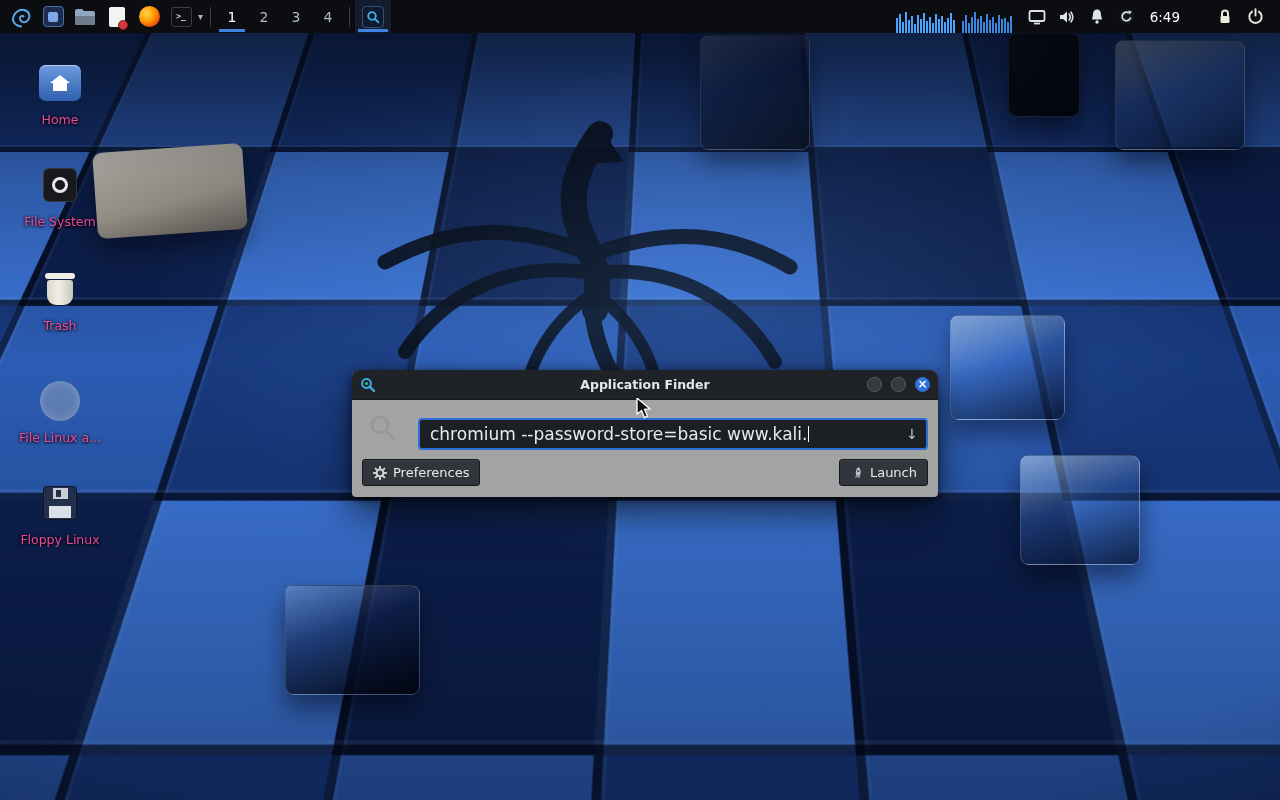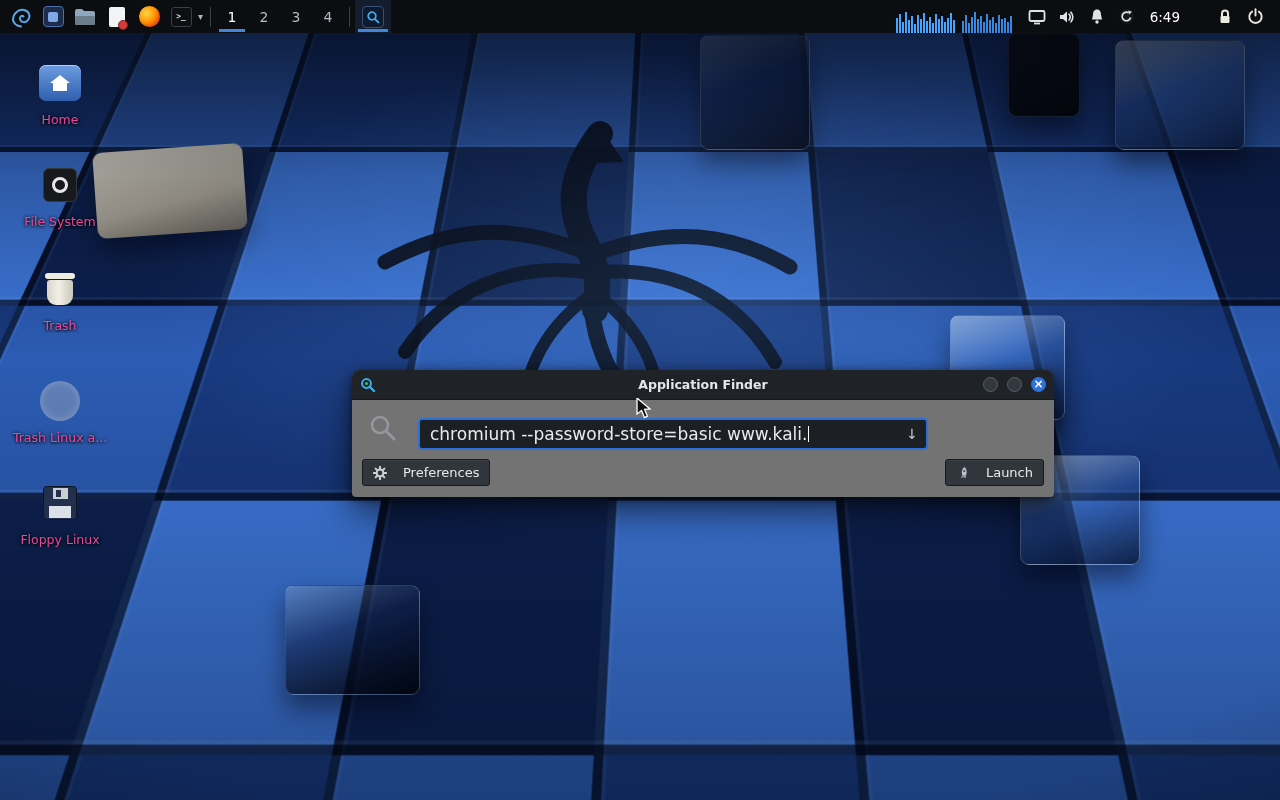--- a/index.html
+++ b/index.html
@@ -88,43 +88,43 @@
                     background:linear-gradient(90deg,#d9d5cb,#f2efe7 45%,#c9c5ba); }
   .art-ghost { width:40px; height:40px; border-radius:50%; background:rgba(165,175,185,.42);
                box-shadow:inset 0 0 8px rgba(255,255,255,.25); }
   .art-floppy { width:34px; height:34px; border-radius:4px; background:#222f4d; position:relative;
                 border:1px solid #0d1526; }
   .art-floppy .slider { position:absolute; top:1px; left:9px; width:15px; height:11px; background:#c8cdd6; }
   .art-floppy .slot { position:absolute; top:3px; left:12px; width:5px; height:7px; background:#222f4d; }
   .art-floppy .label { position:absolute; bottom:1px; left:5px; width:22px; height:12px; background:#dbe0e8; }
 
   
-  .finder { position:absolute; left:352px; top:370px; width:702px; height:127px; z-index:40;
-            background:#737373; border-radius:8px 8px 4px 4px;
+  .finder { position:absolute; left:352px; top:370px; width:586px; height:127px; z-index:40;
+            background:#a3a3a3; border-radius:8px 8px 4px 4px;
             box-shadow:0 14px 36px rgba(0,0,0,.62), 0 2px 8px rgba(0,0,0,.5); }
   .f-title { position:relative; height:30px; background:#1f2328; border-radius:8px 8px 0 0;
              border-bottom:1px solid #15181c; display:flex; align-items:center; padding:0 8px; }
   .f-title-text { position:absolute; left:0; right:0; text-align:center; font-weight:bold;
                   font-size:12.5px; color:#e3e6ea; pointer-events:none; }
   .f-winbtns { margin-left:auto; display:flex; align-items:center; z-index:2; }
   .winbtn { width:15px; height:15px; border-radius:50%; margin-left:9px; background:#34393f;
             border:1px solid #585f67; }
   .winbtn.close { background:#2f72da; border-color:#2f72da; color:#fff; font-size:12px; line-height:13px;
                   text-align:center; font-weight:bold; }
   .f-body { position:relative; height:96px; }
   .f-search-icon { position:absolute; left:16px; top:13px; }
   .f-input { position:absolute; left:66px; top:18px; width:510px; height:32px; background:#1c1f23;
              border:2px solid #2d6fd6; border-radius:4px; display:flex; align-items:center;
              padding:0 26px 0 10px; }
   .f-input-text { font-size:17px; color:#e8eaed; white-space:pre; }
   .caret { width:1px; height:16px; background:#fff; margin-left:1px; }
   .f-input-arrow { position:absolute; right:8px; top:0; bottom:0; display:flex; align-items:center;
                    color:#c8cdd2; font-size:14px; }
   .f-btn { position:absolute; bottom:10px; height:27px; background:#31363c; border:1px solid #17191c;
-           border-radius:3px; color:#e6e9ec; font-size:13px; display:flex; align-items:center; gap:16px;
+           border-radius:3px; color:#e6e9ec; font-size:13px; display:flex; align-items:center; gap:6px;
            padding:4px 10px; box-shadow:inset 0 1px 0 rgba(255,255,255,.06); }
   .f-btn.prefs { left:10px; }
   .f-btn.launch { right:10px; }
 
   .cursor { position:absolute; left:636px; top:398px; z-index:60; }
 </style>
 </head>
 <body>
 
 <div class="screen">
@@ -179,21 +179,21 @@
             <div class="lid"></div>
             <div class="bin"></div>
           </div>
       </div>
       <div class="lbl">Trash</div>
     </div>
     <div class="dicon" style="top:378px">
       <div class="art">
           <div class="art-ghost"></div>
         </div>
-      <div class="lbl">Trash Linux a...</div>
+      <div class="lbl">File Linux a...</div>
     </div>
     <div class="dicon" style="top:480px">
       <div class="art">
         <div class="art-floppy">
             <div class="slider"></div>
             <div class="slot"></div>
             <div class="label"></div>
           </div>
       </div>
       <div class="lbl">Floppy Linux</div>

